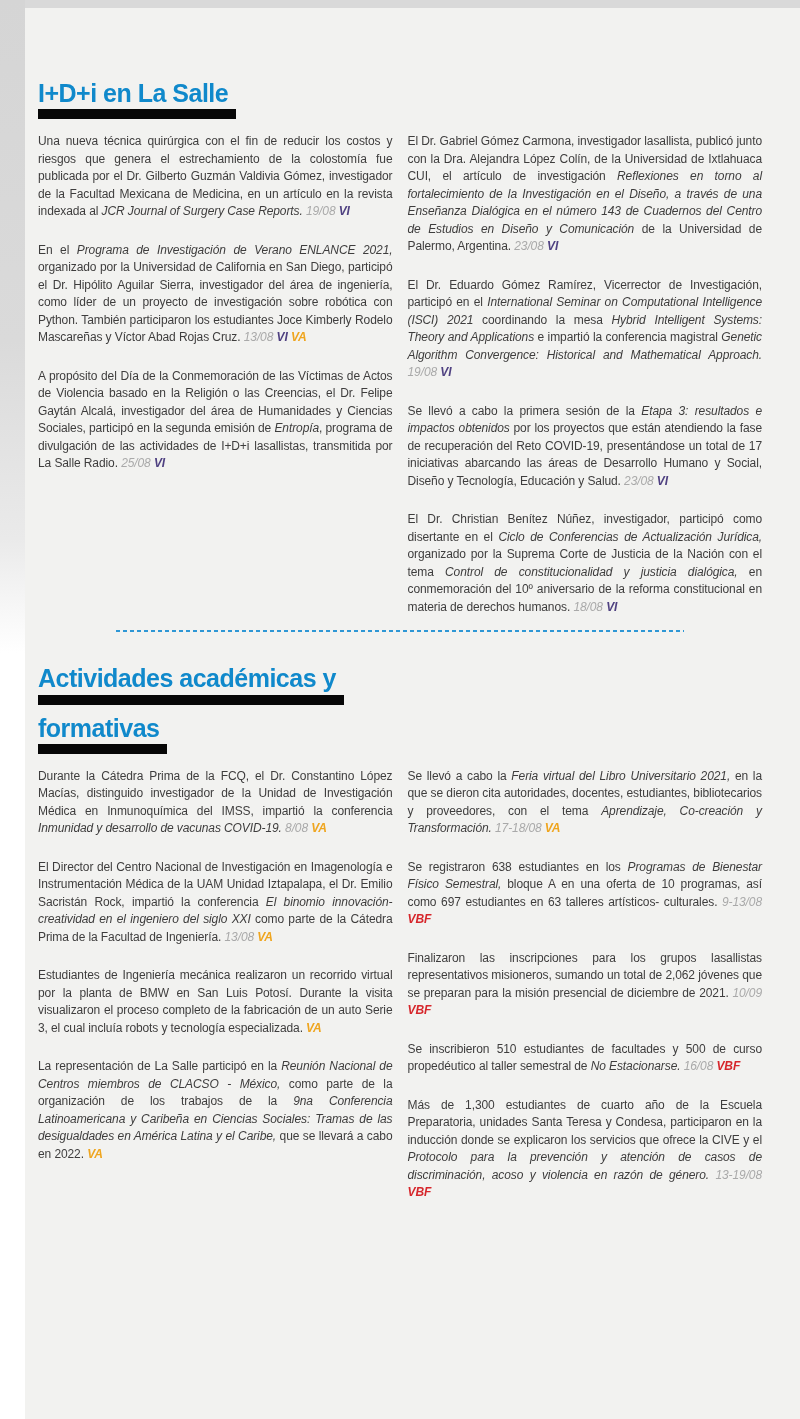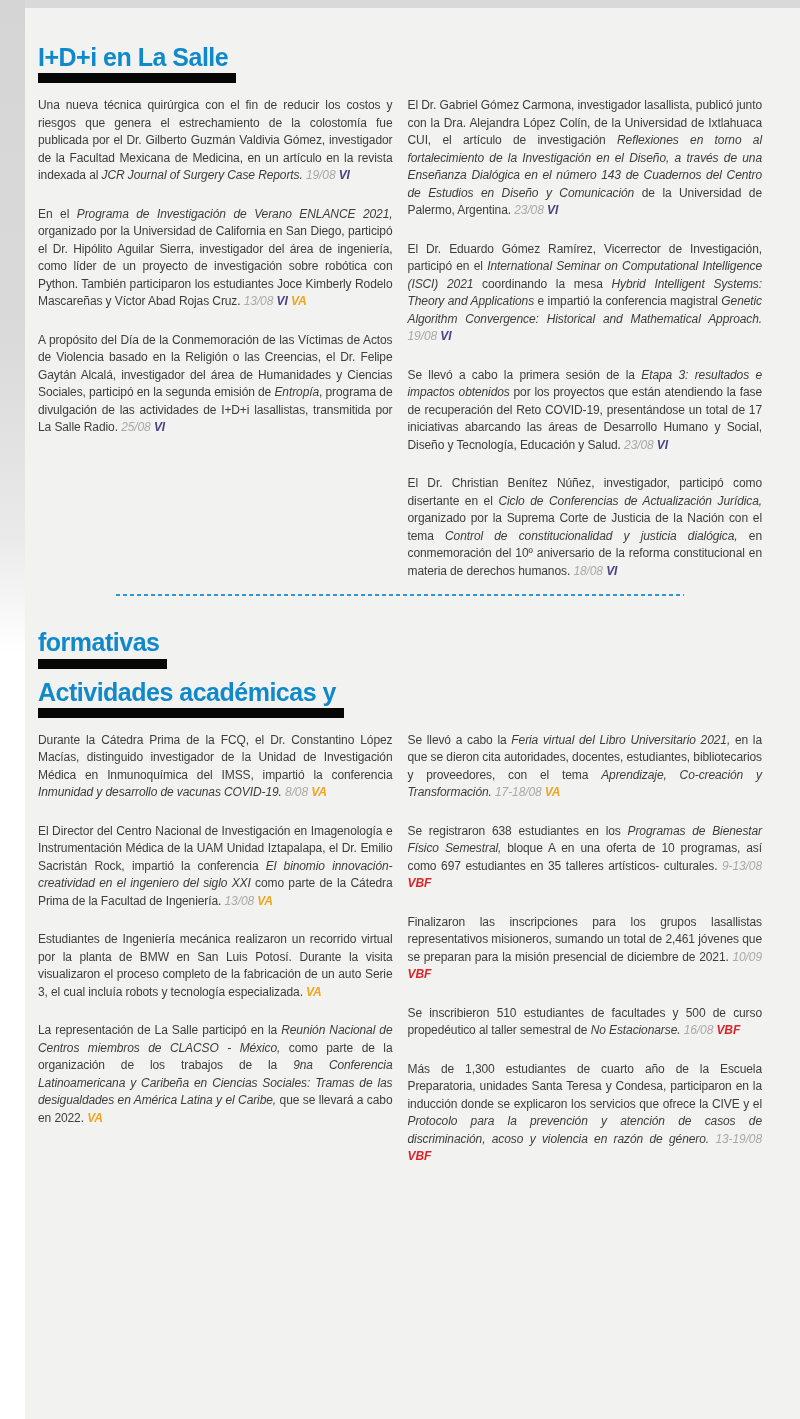--- a/index.html
+++ b/index.html
@@ -14,22 +14,22 @@
   .edge-top {
     position: absolute; top:0; left:0; right:0; height:8px;
     background: #d9d9d9;
   }
   .edge-left {
     position: absolute; top:0; left:0; bottom:0; width:25px;
     background: linear-gradient(180deg, #d5d5d5 0%, #dadada 24%, #eaeaea 38%, #ffffff 46%, #ffffff 100%);
   }
   .content {
     position: absolute;
-    left: 38px; right: 38px; top: 0;
-    padding-top: 44px;
+    left: 38px; right: 38px; top: 16px;
+    padding-top: 64px;
     color: #3e3d3d;
   }
   .h-row { line-height: 0; }
   .h-line { display: inline-block; line-height: normal; }
   .h-line + .h-line, .h-row + .h-row { margin-top: 10px; }
   .h-row { margin-bottom: 0; }
   .h-text {
     display: block;
     font-weight: 700;
     font-size: 25px;
@@ -89,33 +89,33 @@
             <p class="news-item"><span class="run-n">El Dr. Gabriel Gómez Carmona, investigador lasallista, publicó junto con la Dra. Alejandra López Colín, de la Universidad de Ixtlahuaca CUI, el artículo de investigación </span><span class="run-i">Reflexiones en torno al fortalecimiento de la Investigación en el Diseño, a través de una Enseñanza Dialógica en el número 143 de Cuadernos del Centro de Estudios en Diseño y Comunicación</span><span class="run-n"> de la Universidad de Palermo, Argentina.</span> <span class="run-date">23/08</span> <span class="run-vi">VI</span></p>
             <p class="news-item"><span class="run-n">El Dr. Eduardo Gómez Ramírez, Vicerrector de Investigación, participó en el </span><span class="run-i">International Seminar on Computational Intelligence (ISCI) 2021</span><span class="run-n"> coordinando la mesa </span><span class="run-i">Hybrid Intelligent Systems: Theory and Applications</span><span class="run-n"> e impartió la conferencia magistral </span><span class="run-i">Genetic Algorithm Convergence: Historical and Mathematical Approach.</span> <span class="run-date">19/08</span> <span class="run-vi">VI</span></p>
             <p class="news-item"><span class="run-n">Se llevó a cabo la primera sesión de la </span><span class="run-i">Etapa 3: resultados e impactos obtenidos</span><span class="run-n"> por los proyectos que están atendiendo la fase de recuperación del Reto COVID-19, presentándose un total de 17 iniciativas abarcando las áreas de Desarrollo Humano y Social, Diseño y Tecnología, Educación y Salud.</span> <span class="run-date">23/08</span> <span class="run-vi">VI</span></p>
             <p class="news-item"><span class="run-n">El Dr. Christian Benítez Núñez, investigador, participó como disertante en el </span><span class="run-i">Ciclo de Conferencias de Actualización Jurídica,</span><span class="run-n"> organizado por la Suprema Corte de Justicia de la Nación con el tema </span><span class="run-i">Control de constitucionalidad y justicia dialógica,</span><span class="run-n"> en conmemoración del 10º aniversario de la reforma constitucional en materia de derechos humanos.</span> <span class="run-date">18/08</span> <span class="run-vi">VI</span></p>
           </div>
         </div>
       </section>
       <div class="divider"></div>
       <section class="news-section">
         <div>
+          <div class="h-row"><div class="h-line"><span class="h-text">Actividades académicas y</span><div class="h-bar"></div></div></div>
           <div class="h-row" style="margin-top: 10px;"><div class="h-line"><span class="h-text">formativas</span><div class="h-bar"></div></div></div>
-          <div class="h-row"><div class="h-line"><span class="h-text">Actividades académicas y</span><div class="h-bar"></div></div></div>
         </div>
         <div class="cols">
           <div class="col">
             <p class="news-item"><span class="run-n">Durante la Cátedra Prima de la FCQ, el Dr. Constantino López Macías, distinguido investigador de la Unidad de Investigación Médica en Inmunoquímica del IMSS, impartió la conferencia </span><span class="run-i">Inmunidad y desarrollo de vacunas COVID-19.</span> <span class="run-date">8/08</span> <span class="run-va">VA</span></p>
             <p class="news-item"><span class="run-n">El Director del Centro Nacional de Investigación en Imagenología e Instrumentación Médica de la UAM Unidad Iztapalapa, el Dr. Emilio Sacristán Rock, impartió la conferencia </span><span class="run-i">El binomio innovación-creatividad en el ingeniero del siglo XXI</span><span class="run-n"> como parte de la Cátedra Prima de la Facultad de Ingeniería.</span> <span class="run-date">13/08</span> <span class="run-va">VA</span></p>
             <p class="news-item"><span class="run-n">Estudiantes de Ingeniería mecánica realizaron un recorrido virtual por la planta de BMW en San Luis Potosí. Durante la visita visualizaron el proceso completo de la fabricación de un auto Serie 3, el cual incluía robots y tecnología especializada.</span> <span class="run-va">VA</span></p>
             <p class="news-item"><span class="run-n">La representación de La Salle participó en la </span><span class="run-i">Reunión Nacional de Centros miembros de CLACSO - México,</span><span class="run-n"> como parte de la organización de los trabajos de la </span><span class="run-i">9na Conferencia Latinoamericana y Caribeña en Ciencias Sociales: Tramas de las desigualdades en América Latina y el Caribe,</span><span class="run-n"> que se llevará a cabo en 2022.</span> <span class="run-va">VA</span></p>
           </div>
           <div class="col">
             <p class="news-item"><span class="run-n">Se llevó a cabo la </span><span class="run-i">Feria virtual del Libro Universitario 2021,</span><span class="run-n"> en la que se dieron cita autoridades, docentes, estudiantes, bibliotecarios y proveedores, con el tema </span><span class="run-i">Aprendizaje, Co-creación y Transformación.</span> <span class="run-date">17-18/08</span> <span class="run-va">VA</span></p>
-            <p class="news-item"><span class="run-n">Se registraron 638 estudiantes en los </span><span class="run-i">Programas de Bienestar Físico Semestral,</span><span class="run-n"> bloque A en una oferta de 10 programas, así como 697 estudiantes en 35 talleres artísticos- culturales.</span> <span class="run-date">9-13/08</span> <span class="run-vbf">VBF</span></p>
-            <p class="news-item"><span class="run-n">Finalizaron las inscripciones para los grupos lasallistas representativos misioneros, sumando un total de 2,461 jóvenes que se preparan para la misión presencial de diciembre de 2021.</span> <span class="run-date">10/09</span> <span class="run-vbf">VBF</span></p>
+            <p class="news-item"><span class="run-n">Se registraron 638 estudiantes en los </span><span class="run-i">Programas de Bienestar Físico Semestral,</span><span class="run-n"> bloque A en una oferta de 10 programas, así como 697 estudiantes en 63 talleres artísticos- culturales.</span> <span class="run-date">9-13/08</span> <span class="run-vbf">VBF</span></p>
+            <p class="news-item"><span class="run-n">Finalizaron las inscripciones para los grupos lasallistas representativos misioneros, sumando un total de 2,062 jóvenes que se preparan para la misión presencial de diciembre de 2021.</span> <span class="run-date">10/09</span> <span class="run-vbf">VBF</span></p>
             <p class="news-item"><span class="run-n">Se inscribieron 510 estudiantes de facultades y 500 de curso propedéutico al taller semestral de </span><span class="run-i">No Estacionarse.</span> <span class="run-date">16/08</span> <span class="run-vbf">VBF</span></p>
             <p class="news-item"><span class="run-n">Más de 1,300 estudiantes de cuarto año de la Escuela Preparatoria, unidades Santa Teresa y Condesa, participaron en la inducción donde se explicaron los servicios que ofrece la CIVE y el </span><span class="run-i">Protocolo para la prevención y atención de casos de discriminación, acoso y violencia en razón de género.</span> <span class="run-date">13-19/08</span> <span class="run-vbf">VBF</span></p>
           </div>
         </div>
       </section>
     </div>
 </div>
 
 </body></html>

